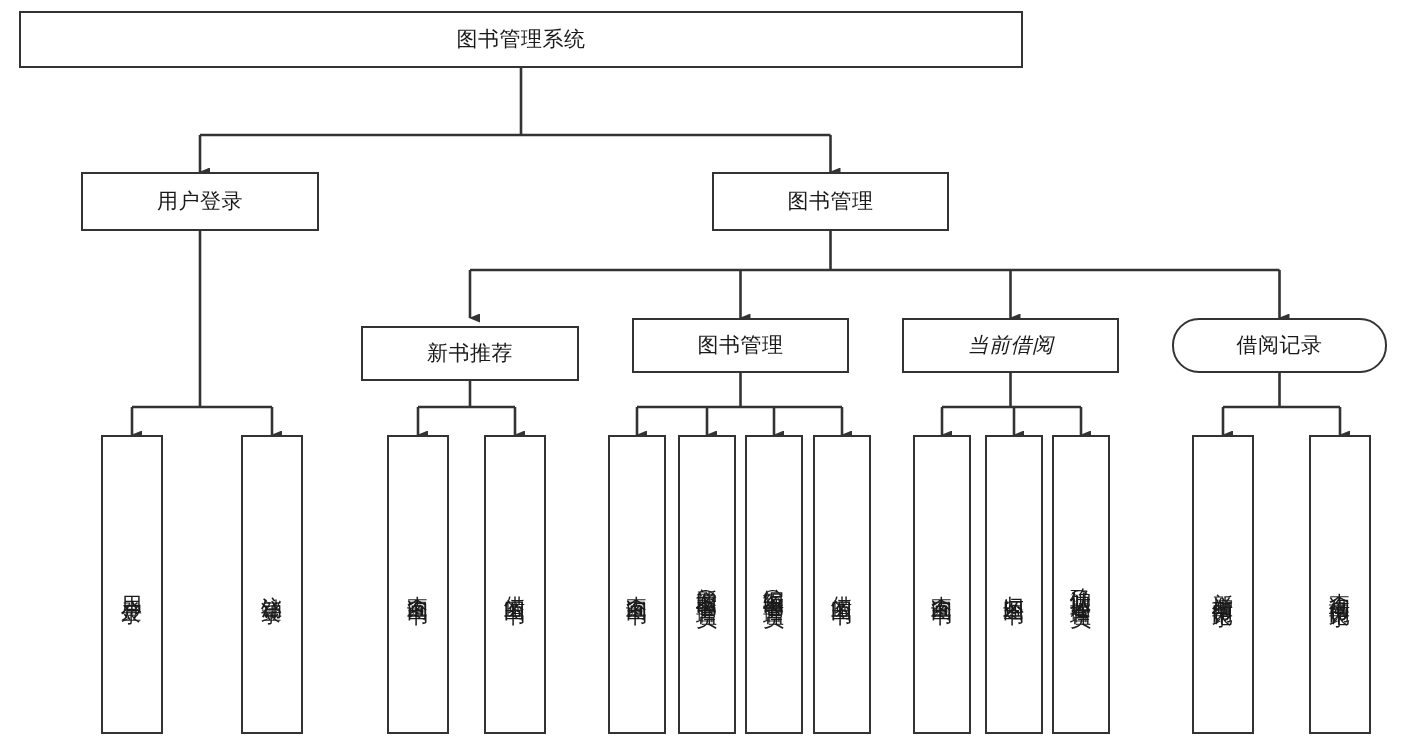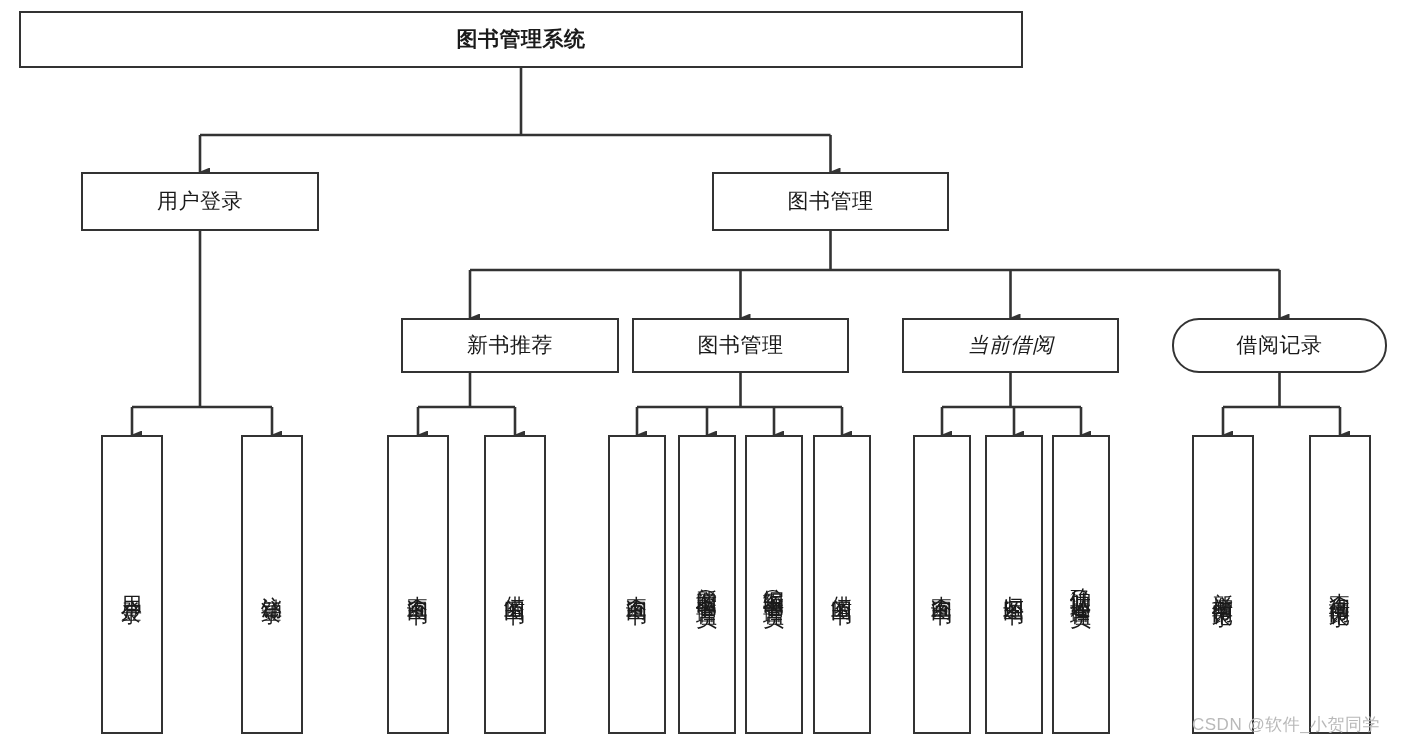--- a/index.html
+++ b/index.html
@@ -107,30 +107,30 @@
         <line x1="942" y1="407" x2="942" y2="435" stroke="#333333" stroke-width="2.6" marker-end="url(#arrowhead)"></line>
         <line x1="1014" y1="407" x2="1014" y2="435" stroke="#333333" stroke-width="2.6" marker-end="url(#arrowhead)"></line>
         <line x1="1081" y1="407" x2="1081" y2="435" stroke="#333333" stroke-width="2.6" marker-end="url(#arrowhead)"></line>
         <line x1="1279.5" y1="373" x2="1279.5" y2="407" stroke="#333333" stroke-width="2.6"></line>
         <line x1="1223" y1="407" x2="1340" y2="407" stroke="#333333" stroke-width="2.6"></line>
         <line x1="1223" y1="407" x2="1223" y2="435" stroke="#333333" stroke-width="2.6" marker-end="url(#arrowhead)"></line>
         <line x1="1340" y1="407" x2="1340" y2="435" stroke="#333333" stroke-width="2.6" marker-end="url(#arrowhead)"></line>
       </g>
   </svg>
   <div id="node-layer">
-      <div class="node horizontal" style="left: 19px; top: 11px; width: 1004px; height: 57px; font-weight: bold;">
+      <div class="node horizontal" style="left: 19px; top: 11px; width: 1004px; height: 57px;">
         <span class="label">图书管理系统</span>
       </div>
       <div class="node horizontal" style="left: 81px; top: 172px; width: 238px; height: 59px;">
         <span class="label">用户登录</span>
       </div>
       <div class="node horizontal" style="left: 712px; top: 172px; width: 237px; height: 59px;">
         <span class="label">图书管理</span>
       </div>
-      <div class="node horizontal" style="left: 361px; top: 318px; width: 218px; height: 55px; margin-left: 40px;">
+      <div class="node horizontal" style="left: 361px; top: 326px; width: 218px; height: 55px;">
         <span class="label">新书推荐</span>
       </div>
       <div class="node horizontal" style="left: 632px; top: 318px; width: 217px; height: 55px;">
         <span class="label">图书管理</span>
       </div>
       <div class="node horizontal" style="left: 902px; top: 318px; width: 217px; height: 55px; font-style: italic;">
         <span class="label">当前借阅</span>
       </div>
       <div class="node horizontal" style="left: 1172px; top: 318px; width: 215px; height: 55px; border-radius: 27px;">
         <span class="label">借阅记录</span>
@@ -168,14 +168,13 @@
       <div class="node vertical" style="left: 1052px; top: 435px; width: 58px; height: 299px;">
         <span class="label">确认归还（管理员）</span>
       </div>
       <div class="node vertical" style="left: 1192px; top: 435px; width: 62px; height: 299px;">
         <span class="label">新增借阅记录</span>
       </div>
       <div class="node vertical" style="left: 1309px; top: 435px; width: 62px; height: 299px;">
         <span class="label">查询借阅记录</span>
       </div>
     </div>
-  <div id="watermark" style="left: 1192px; top: 713px; color: rgb(185, 185, 185);">CSDN @软件_小贺同学</div>
 </div>
 
 </body></html>

